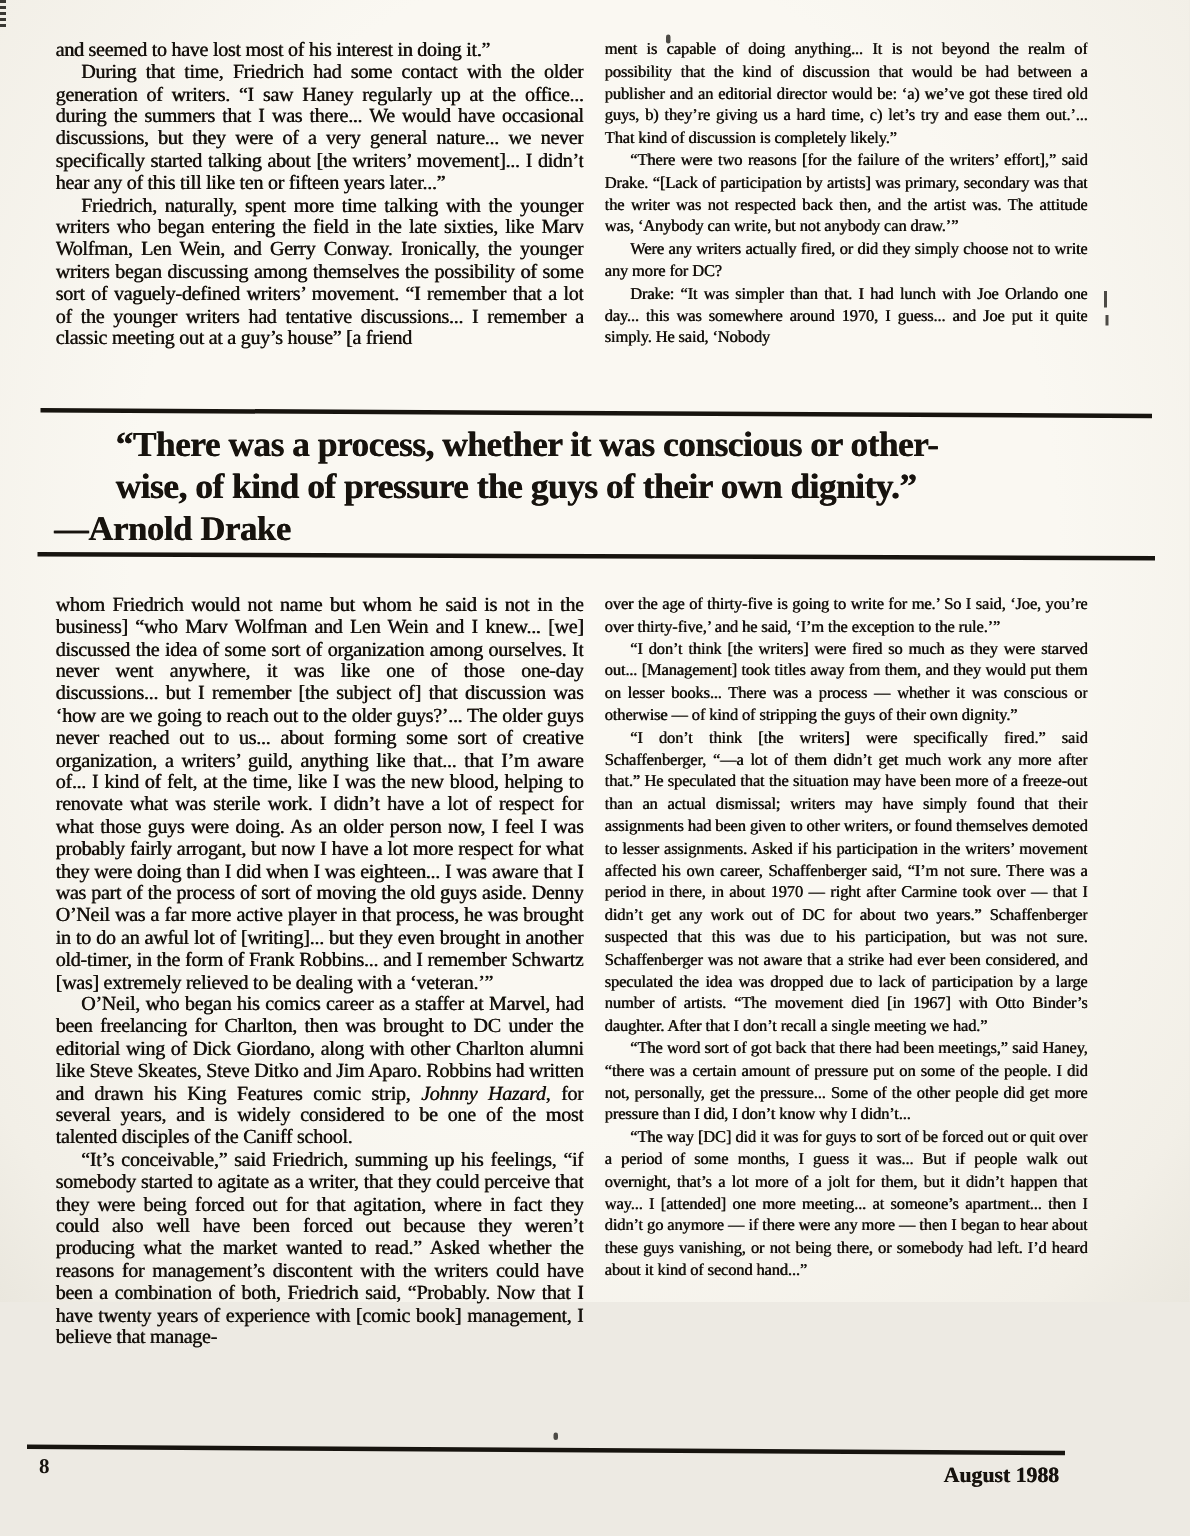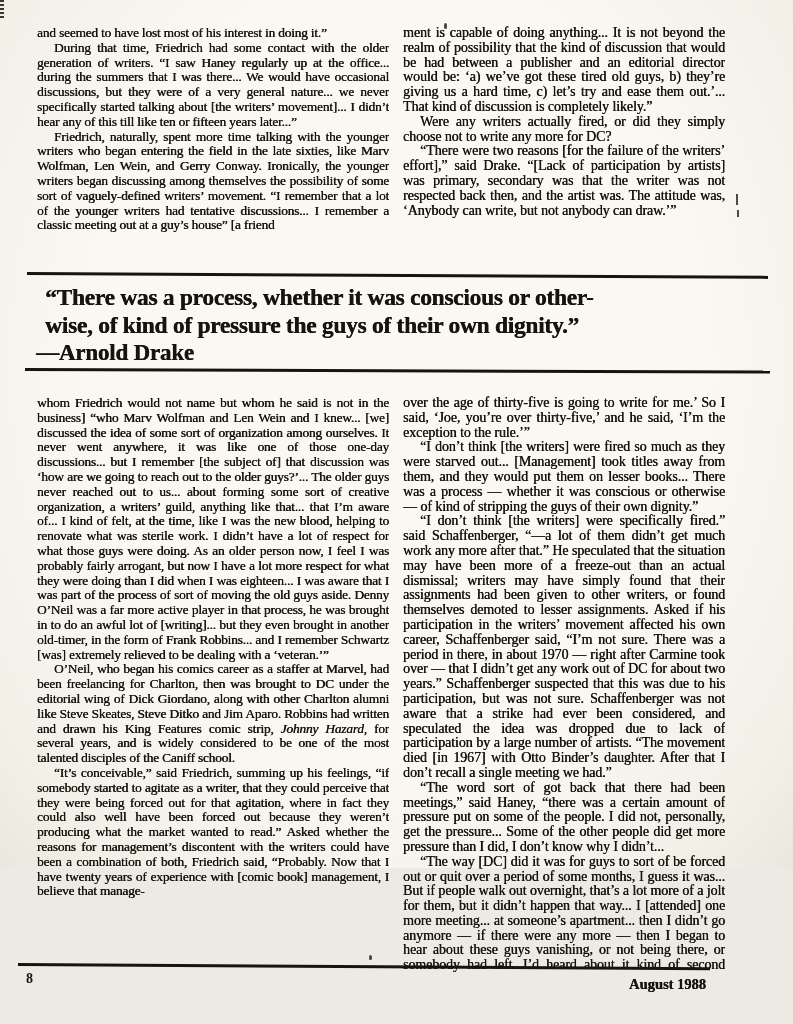--- a/index.html
+++ b/index.html
@@ -19,40 +19,40 @@
     text-shadow:0.35px 0 0 currentColor;
     overflow:hidden;
   }
   .col p { margin:0; }
   .col p.ind { text-indent:17px; }
   #col-tl, #col-bl {
     left:37px; width:352px; font-size:13.4px; line-height:14.8px;
     letter-spacing:-0.2px;
   }
   #col-tr, #col-br {
-    left:403px; width:322px; font-size:14px; line-height:14.8px;
+    left:403px; width:322px; font-size:11px; line-height:14.8px;
     letter-spacing:-0.1px;
   }
   #col-tl, #col-tr { top:26px; height:246px; }
   #col-bl, #col-br { top:396px; height:578px; }
 
   .rule {
     position:absolute; height:3px; background:#17140f;
     transform-origin:left center;
   }
   #rule-quote-top    { left:27px; top:272px; width:741px; transform:rotate(0.3deg); }
   #rule-quote-bottom { left:25px; top:368px; width:745px; transform:rotate(0.2deg); }
   #rule-footer       { left:18px; top:963px; width:692px; transform:rotate(0.35deg); }
 
   .pull-quote {
     position:absolute; left:45px; top:283px; width:672px;
     font-weight:bold; font-size:23.5px; line-height:28px;
     letter-spacing:-0.3px; text-shadow:0.4px 0 0 currentColor;
   }
-  .pull-quote .qline { display:block; }
+  .pull-quote .qline { display:block;margin-left:32px; }
   .attribution {
     position:absolute; left:36px; top:340px; width:544px;
     font-weight:bold; font-size:23px;
     letter-spacing:-0.2px; text-shadow:0.4px 0 0 currentColor;
   }
   .page-number {
     position:absolute; left:26px; top:971px;
     font-weight:bold; font-size:14px;
   }
   .issue-date {
@@ -76,22 +76,23 @@
 
 <div class="page">
 
   <div class="col" id="col-tl">
       <p><span>and seemed to have lost most of his interest in doing it.”</span></p>
       <p class="ind"><span>During that time, Friedrich had some contact with the older generation of writers. “I saw Haney regularly up at the office... during the summers that I was there... We would have occasional discussions, but they were of a very general nature... we never specifically started talking about [the writers’ movement]... I didn’t hear any of this till like ten or fifteen years later...”</span></p>
       <p class="ind"><span>Friedrich, naturally, spent more time talking with the younger writers who began entering the field in the late sixties, like Marv Wolfman, Len Wein, and Gerry Conway. Ironically, the younger writers began discussing among themselves the possibility of some sort of vaguely-defined writers’ movement. “I remember that a lot of the younger writers had tentative discussions... I remember a classic meeting out at a guy’s house” [a friend</span></p>
     </div>
   <div class="col" id="col-tr">
       <p><span>ment is capable of doing anything... It is not beyond the realm of possibility that the kind of discussion that would be had between a publisher and an editorial director would be: ‘a) we’ve got these tired old guys, b) they’re giving us a hard time, c) let’s try and ease them out.’... That kind of discussion is completely likely.”</span></p>
+      <p class="ind"><span>“There were two reasons [for the failure of the writers’ effort],” said Drake. “[Lack of participation by artists] was primary, secondary was that the writer was not respected back then, and the artist was.  The attitude was, ‘Anybody can write, but not anybody can draw.’”</span></p>
       <p class="ind"><span>Were any writers actually fired, or did they simply choose not to write any more for DC?</span></p>
-      <p class="ind"><span>“There were two reasons [for the failure of the writers’ effort],” said Drake. “[Lack of participation by artists] was primary, secondary was that the writer was not respected back then, and the artist was.  The attitude was, ‘Anybody can write, but not anybody can draw.’”</span></p>
+      <p class="ind"><span>Drake: “It was simpler than that.  I had lunch with Joe Orlando one day... this was somewhere around 1970, I guess... and Joe put it quite simply.  He said, ‘Nobody</span></p>
     </div>
 
   <div class="rule" id="rule-quote-top"></div>
 
   <div class="pull-quote">
     <span class="qline">“There was a process, whether it was conscious or other-</span>
     <span class="qline">wise, of kind of pressure the guys of their own dignity.”</span>
   </div>
   <div class="attribution">—Arnold Drake</div>
 

